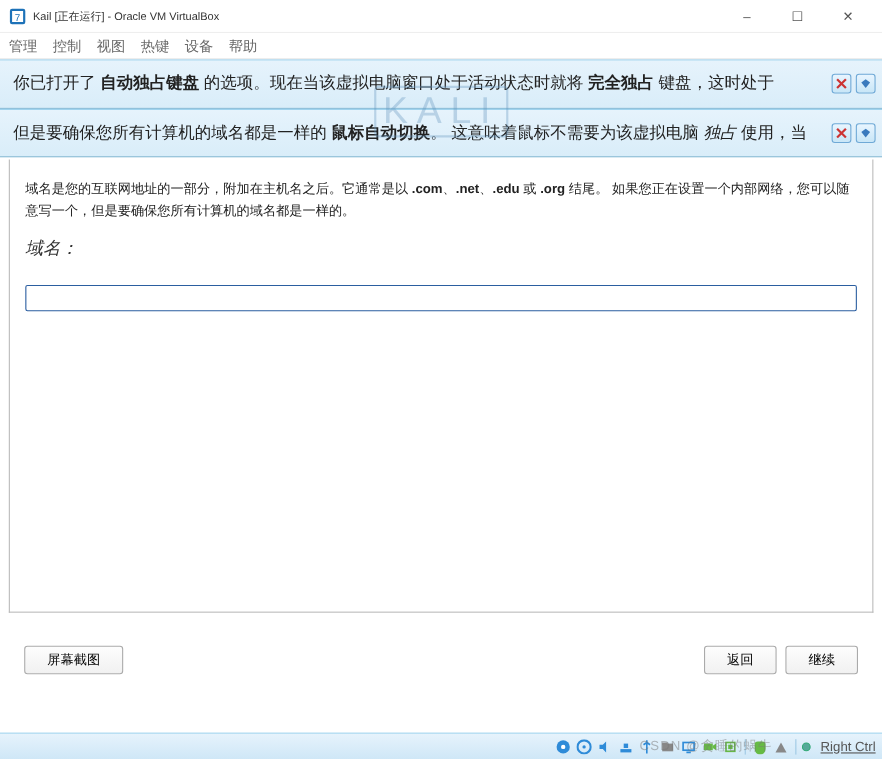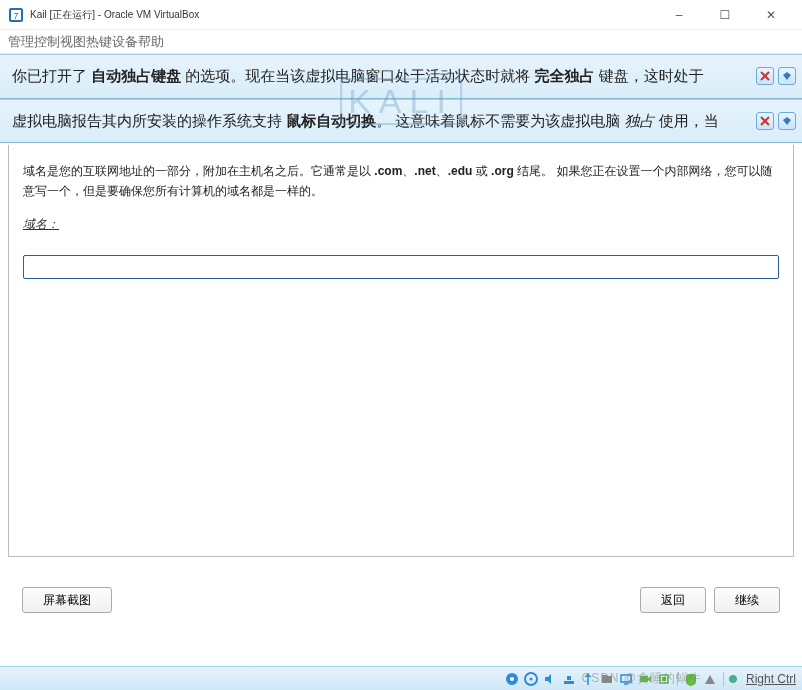--- a/index.html
+++ b/index.html
@@ -4,37 +4,37 @@
 <style>
 * { box-sizing: border-box; margin: 0; padding: 0; }
 body { font-family: "Microsoft YaHei", "Segoe UI", sans-serif; font-size: 12px; background: #fff; width: 802px; height: 690px; overflow: hidden; position: relative; }
 
 .titlebar { height: 30px; display: flex; align-items: center; padding: 0 8px; border-bottom: 1px solid #eee; }
 .titlebar .app-icon { width: 16px; height: 16px; margin-right: 6px; display: inline-flex; align-items: center; justify-content: center; }
 .titlebar .title-text { color: #333; font-size: 10px; }
 .titlebar .win-controls { margin-left: auto; display: flex; gap: 0; }
 .titlebar .win-btn { width: 46px; height: 30px; display: flex; align-items: center; justify-content: center; color: #555; cursor: pointer; }
 
-.menubar { height: 24px; display: flex; align-items: center; padding: 0 8px; color: #696969; font-size: 13px; border-bottom: 1px solid #e5e5e5; }
+.menubar { height: 24px; display: flex; align-items: center; padding: 0 8px; gap: 14px; color: #696969; font-size: 13px; border-bottom: 1px solid #e5e5e5; }
 .menubar span { cursor: pointer; }
 
 .notif { position: relative; padding: 10px 48px 10px 12px; font-size: 15px; color: #222; line-height: 1.5;
   background: linear-gradient(#e6f3fc, #d9edf9); border-top: 1px solid #9fd3ee; border-bottom: 1px solid #84b9d4; }
 .notif b { font-weight: bold; }
 .notif i { font-style: italic; }
 .notif .acts { position: absolute; right: 6px; top: 50%; transform: translateY(-50%); display: flex; gap: 4px; }
 .notif .ibtn { width: 18px; height: 18px; border: 1px solid #6fa9d6; border-radius: 3px; background: linear-gradient(#e8f5ff,#c8e6f7); display:flex; align-items:center; justify-content:center; cursor:pointer; }
 
 .watermark { position: absolute; left: 50%; top: 78px; transform: translateX(-50%); font-size: 34px; font-weight: 300; letter-spacing: 8px; color: rgba(100,150,190,0.35); border: 2px solid rgba(100,150,190,0.35); padding: 2px 6px; border-radius: 4px; pointer-events:none; }
 
 .content-wrap { position: relative; padding: 2px 8px 8px; }
 .section-title-bar { font-size: 11px; color: #777; font-weight: bold; padding: 1px 4px; background: linear-gradient(#d6d6d6,#ececec); border: 1px solid #bbb; border-radius: 2px 2px 0 0; }
 .install-panel { border: 1px solid #bbb; border-top: none; height: 412px; padding: 16px 14px; position: relative; }
 .install-desc { font-size: 12px; color: #222; line-height: 1.7; margin-bottom: 14px; }
-.field-label { font-style: italic; color: #333; font-size: 12px; margin-bottom: 22px; text-decoration: underline; }
+.field-label { font-style: italic; color: #333; font-size: 16px; margin-bottom: 22px; }
 .domain-input { width: 100%; height: 24px; border: 1.5px solid #2b5ea0; border-radius: 2px; padding: 2px 6px; font-size: 12px; outline: none; background:#fff; }
 
 .button-row { display: flex; padding: 10px 14px 0; gap: 8px; }
 .btn { height: 26px; padding: 0 20px; border: 1px solid #aaa; border-radius: 3px; background: linear-gradient(#fdfdfd,#f1f1f1); font-size: 12px; cursor: pointer; margin-top: 20px; }
 .spacer { flex: 1; }
 
 .statusbar { position:absolute; left:0; right:0; bottom:0; height: 24px; background: linear-gradient(#e6f3fc,#cfe7f7); border-top: 1px solid #9fd3ee; display:flex; align-items:center; padding: 0 6px; gap: 3px; }
 .statusbar .sicon { width: 16px; height: 16px; display:flex; align-items:center; justify-content:center; }
 .statusbar .divider { width:1px; height:14px; background:#9fc9e4; margin: 0 2px; }
 .statusbar .rtext { margin-left: 6px; color:#555; font-size:12px;text-decoration:underline; }
@@ -87,21 +87,21 @@
     </div>
     <div class="ibtn">
       <svg width="10" height="10" viewBox="0 0 10 10">
           <path d="M1 4 L5 1 L9 4 L5 9 Z" fill="#3a7abd"></path>
         </svg>
     </div>
   </div>
 </div>
 
 <div class="notif">
-  <span>虚拟电脑报告其内所安装的操作系统支持 </span><b>鼠标自动切换</b><span>。 这意味着鼠标不需要为该虚拟电脑 </span><i>独占</i><span> 使用，当</span>
+  <span>但是要确保您所有计算机的域名都是一样的 </span><b>鼠标自动切换</b><span>。 这意味着鼠标不需要为该虚拟电脑 </span><i>独占</i><span> 使用，当</span>
   <div class="acts">
     <div class="ibtn">
       <svg width="10" height="10" viewBox="0 0 10 10">
           <line x1="1" y1="1" x2="9" y2="9" stroke="#c33" stroke-width="2"></line>
           <line x1="9" y1="1" x2="1" y2="9" stroke="#c33" stroke-width="2"></line>
         </svg>
     </div>
     <div class="ibtn">
       <svg width="10" height="10" viewBox="0 0 10 10">
           <path d="M1 4 L5 1 L9 4 L5 9 Z" fill="#3a7abd"></path>

